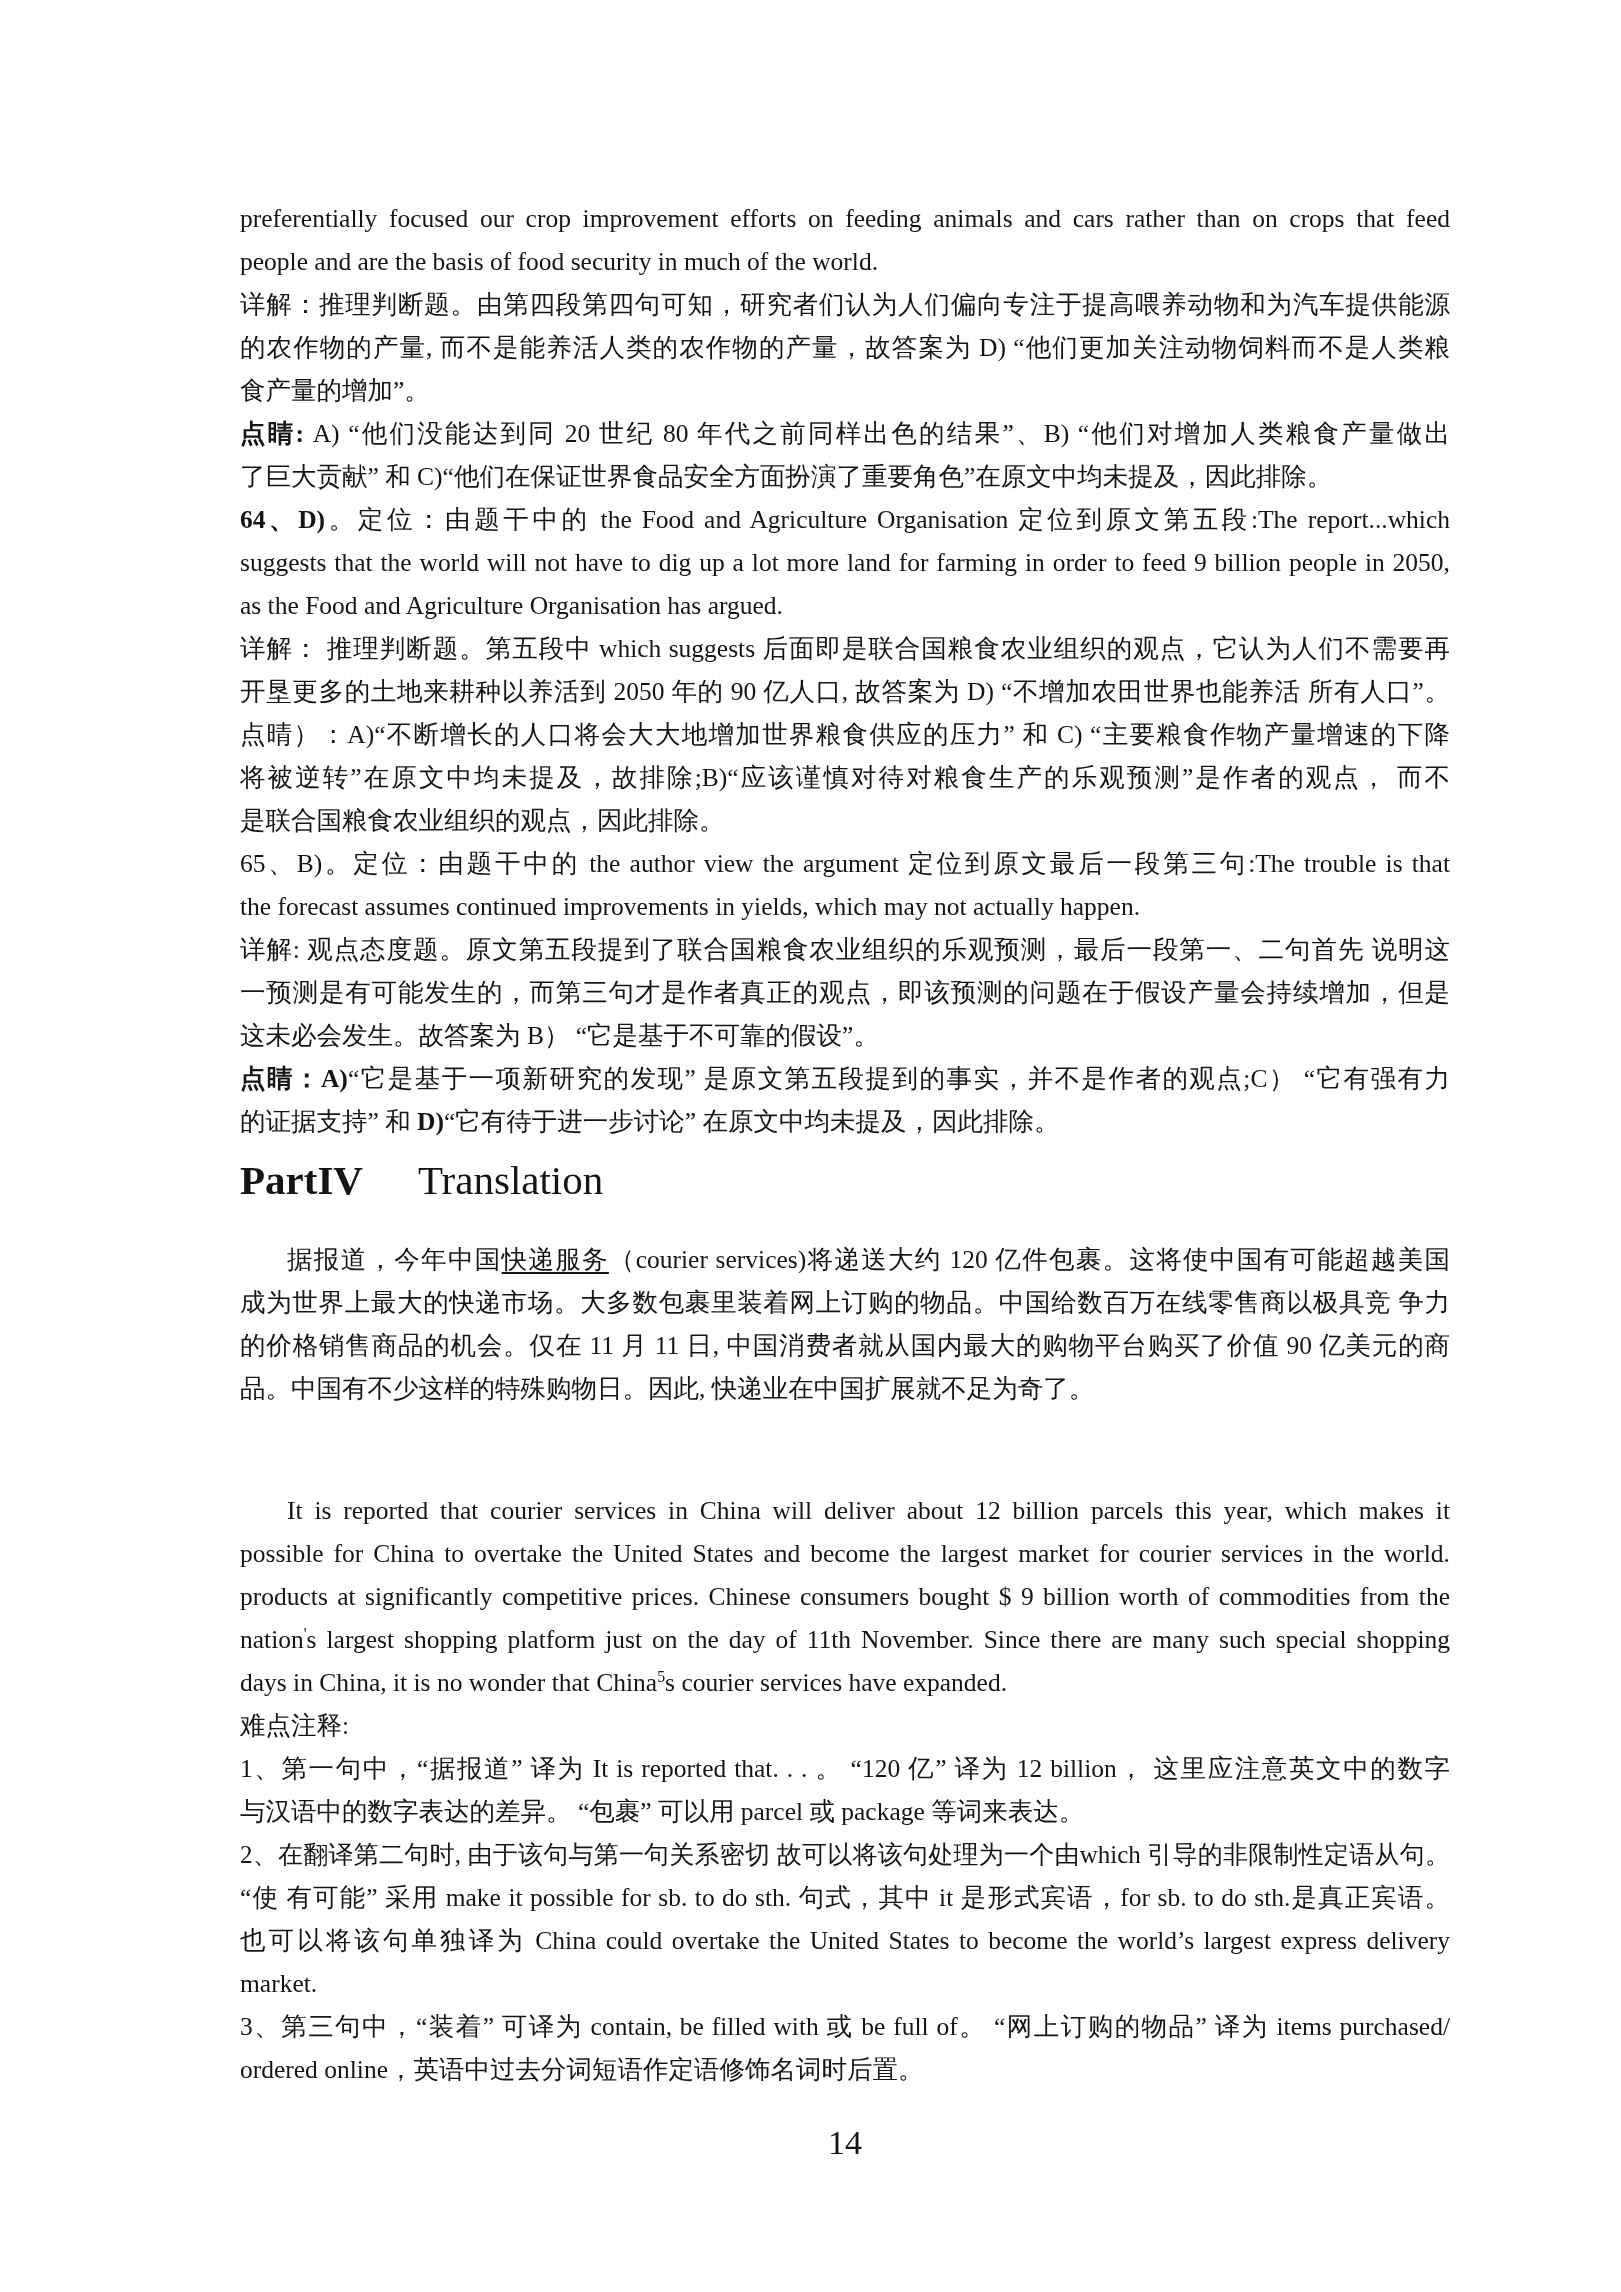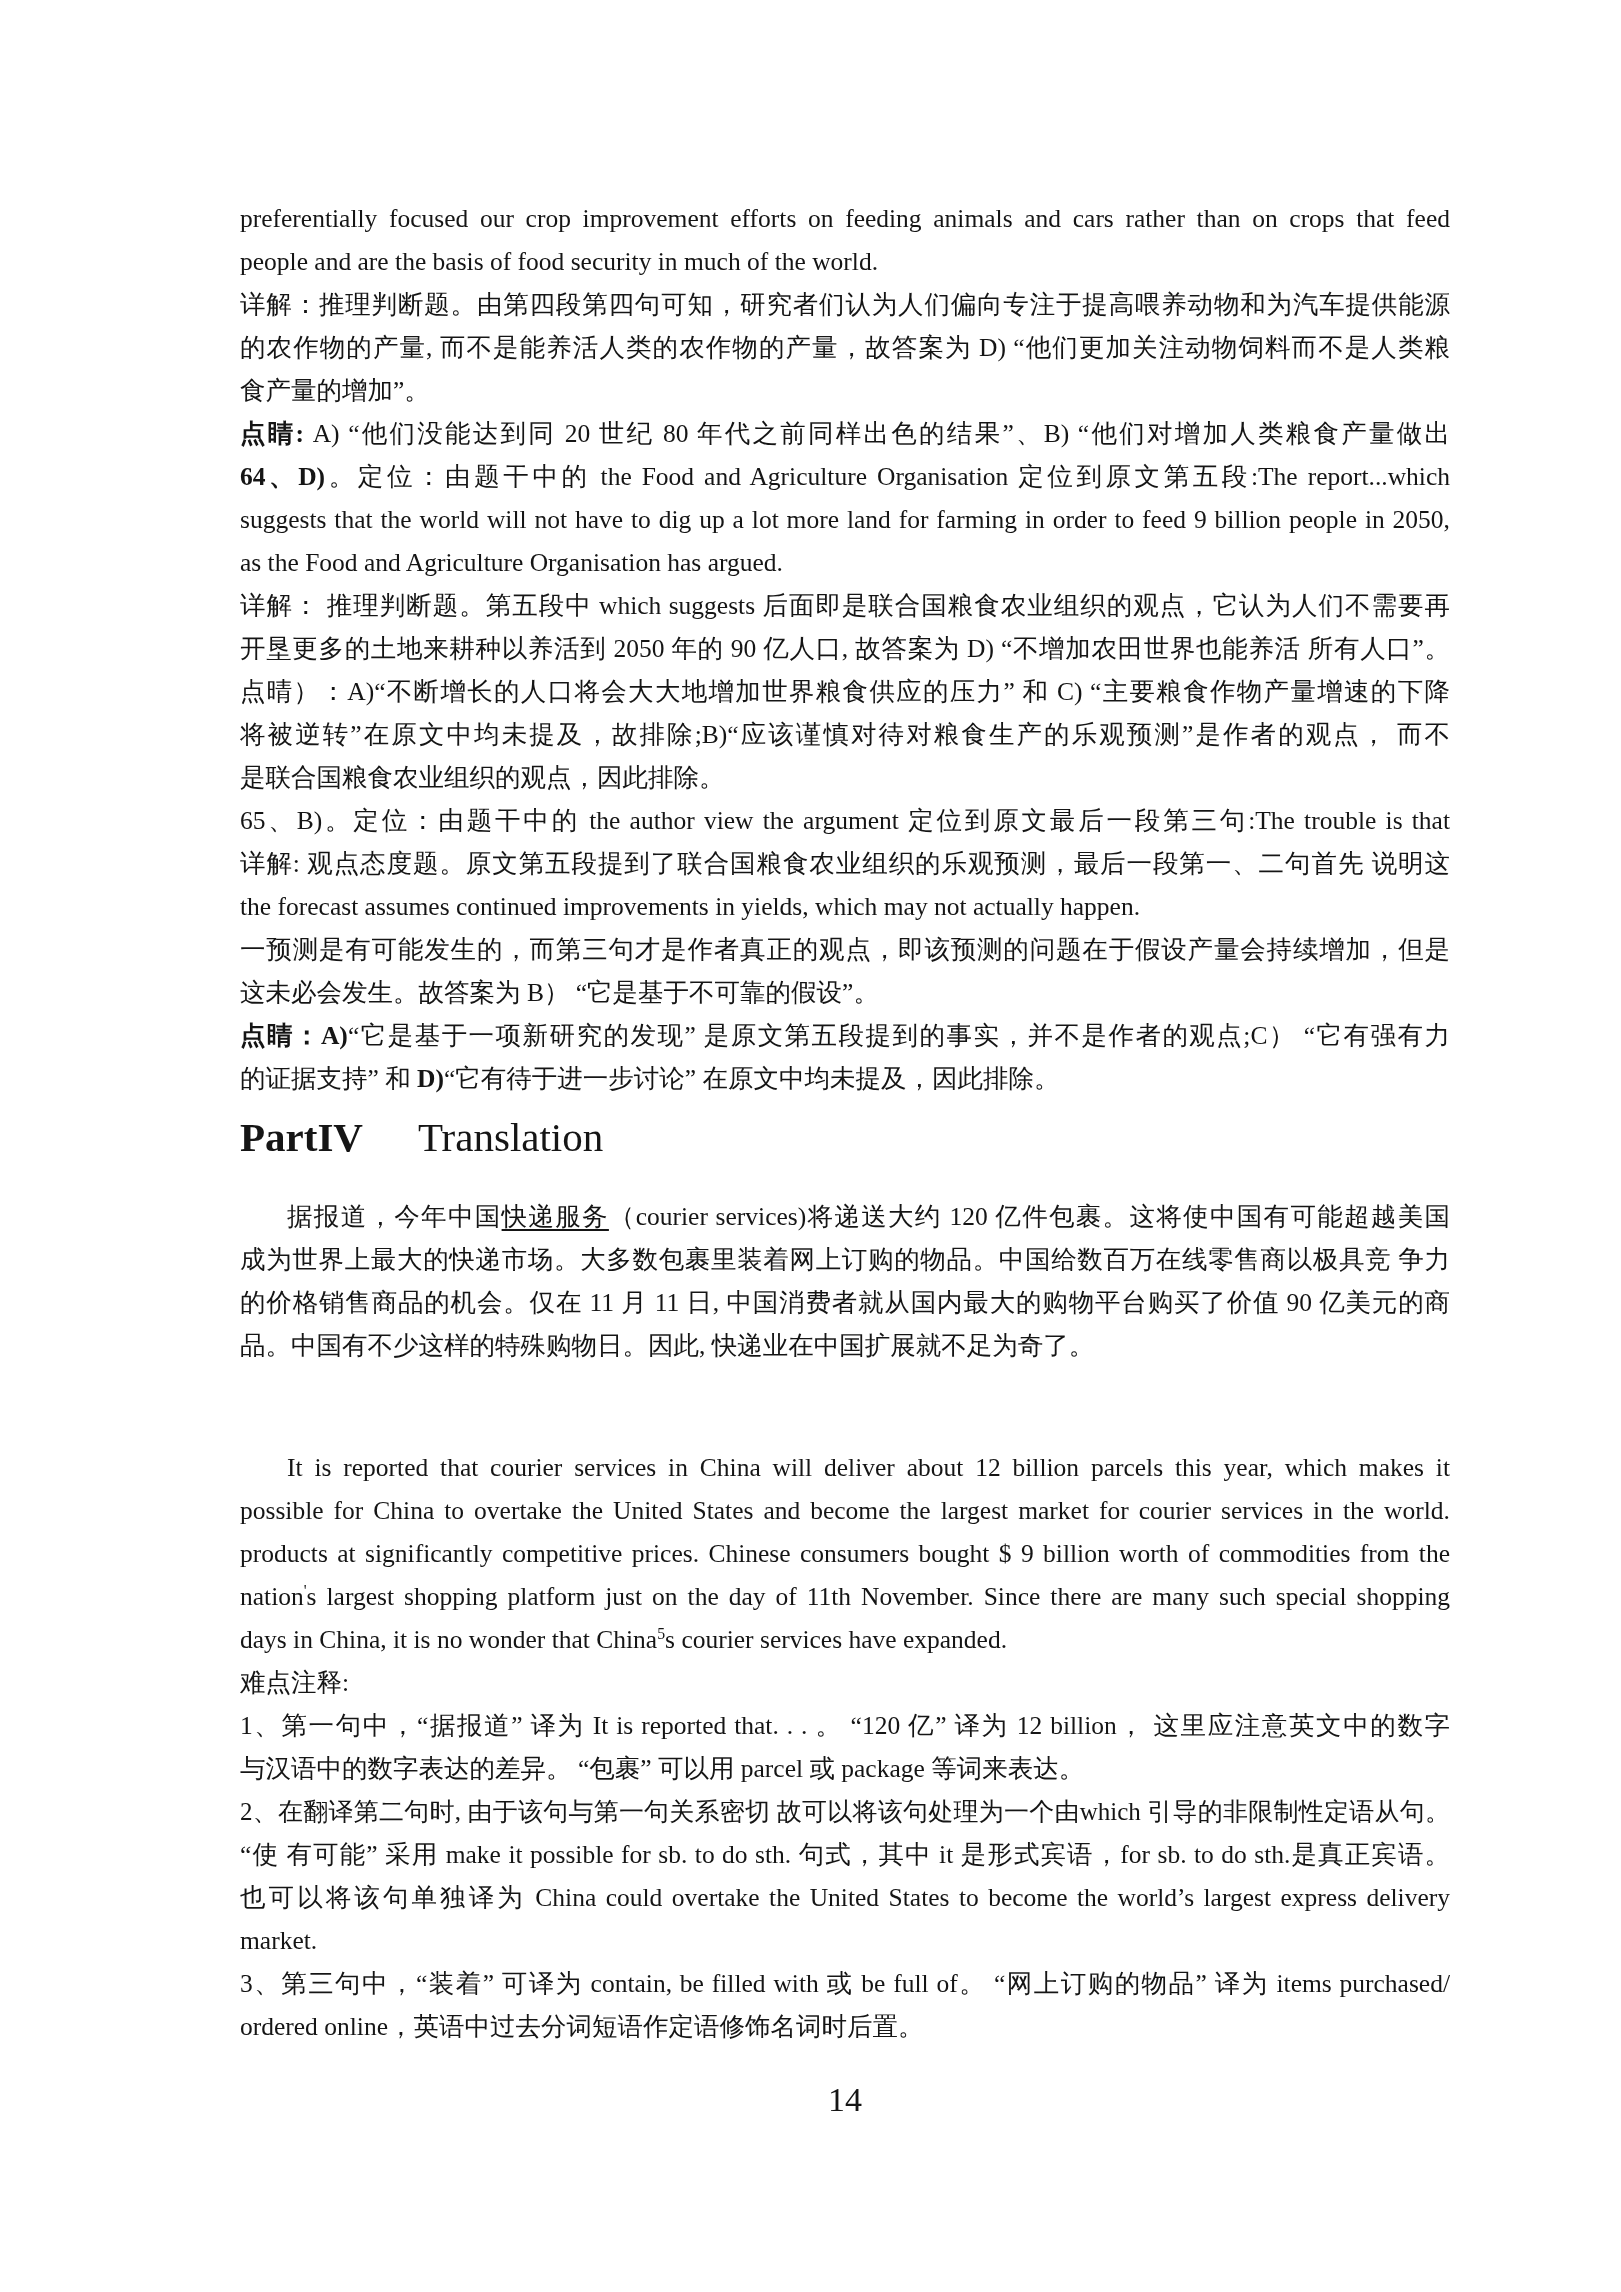--- a/index.html
+++ b/index.html
@@ -51,31 +51,32 @@
 </head>
 <body>
 
 <div id="document-body">
     <div class="line"><span>preferentially focused our crop improvement efforts on feeding animals and cars rather than on crops that feed</span></div>
     <div class="line last"><span>people and are the basis of food security in much of the world.</span></div>
     <div class="line"><span>详解：推理判断题。由第四段第四句可知，研究者们认为人们偏向专注于提高喂养动物和为汽车提供能源</span></div>
     <div class="line"><span>的农作物的产量, 而不是能养活人类的农作物的产量，故答案为 D) “他们更加关注动物饲料而不是人类粮</span></div>
     <div class="line last"><span>食产量的增加”。</span></div>
     <div class="line"><span class="b">点睛: </span><span>A) “他们没能达到同 20 世纪 80 年代之前同样出色的结果”、B) “他们对增加人类粮食产量做出</span></div>
+    <div class="line last"><span>了巨大贡献” 和 C)“他们在保证世界食品安全方面扮演了重要角色”在原文中均未提及，因此排除。</span></div>
     <div class="line"><span class="b">64、D)</span><span>。定位：由题干中的 the Food and Agriculture Organisation 定位到原文第五段:The report...which</span></div>
     <div class="line"><span>suggests that the world will not have to dig up a lot more land for farming in order to feed 9 billion people in 2050,</span></div>
     <div class="line last"><span>as the Food and Agriculture Organisation has argued.</span></div>
     <div class="line"><span>详解： 推理判断题。第五段中 which suggests 后面即是联合国粮食农业组织的观点，它认为人们不需要再</span></div>
     <div class="line"><span>开垦更多的土地来耕种以养活到 2050 年的 90 亿人口, 故答案为 D) “不增加农田世界也能养活 所有人口”。</span></div>
     <div class="line"><span>点晴）：A)“不断增长的人口将会大大地增加世界粮食供应的压力” 和 C) “主要粮食作物产量增速的下降</span></div>
     <div class="line"><span>将被逆转”在原文中均未提及，故排除;B)“应该谨慎对待对粮食生产的乐观预测”是作者的观点， 而不</span></div>
     <div class="line last"><span>是联合国粮食农业组织的观点，因此排除。</span></div>
     <div class="line"><span>65、B)。定位：由题干中的 the author view the argument 定位到原文最后一段第三句:The trouble is that</span></div>
+    <div class="line last"><span>the forecast assumes continued improvements in yields, which may not actually happen.</span></div>
     <div class="line"><span>详解: 观点态度题。原文第五段提到了联合国粮食农业组织的乐观预测，最后一段第一、二句首先 说明这</span></div>
-    <div class="line last"><span>the forecast assumes continued improvements in yields, which may not actually happen.</span></div>
     <div class="line"><span>一预测是有可能发生的，而第三句才是作者真正的观点，即该预测的问题在于假设产量会持续增加，但是</span></div>
     <div class="line last"><span>这未必会发生。故答案为 B） “它是基于不可靠的假设”。</span></div>
     <div class="line"><span class="b">点睛：</span><span class="b">A)</span><span>“它是基于一项新研究的发现” 是原文第五段提到的事实，并不是作者的观点;C） “它有强有力</span></div>
     <div class="line last"><span>的证据支持” 和 </span><span class="b">D)</span><span>“它有待于进一步讨论” 在原文中均未提及，因此排除。</span></div>
     <div class="heading"><span class="part">PartIV</span><span class="htitle">Translation</span></div>
     <div class="line indent"><span>据报道，今年中国</span><span class="u">快递服务</span><span>（courier services)将递送大约 120 亿件包裹。这将使中国有可能超越美国</span></div>
     <div class="line"><span>成为世界上最大的快递市场。大多数包裹里装着网上订购的物品。中国给数百万在线零售商以极具竞 争力</span></div>
     <div class="line"><span>的价格销售商品的机会。仅在 11 月 11 日, 中国消费者就从国内最大的购物平台购买了价值 90 亿美元的商</span></div>
     <div class="line last"><span>品。中国有不少这样的特殊购物日。因此, 快递业在中国扩展就不足为奇了。</span></div>
     <div style="height: 47px;"></div>

